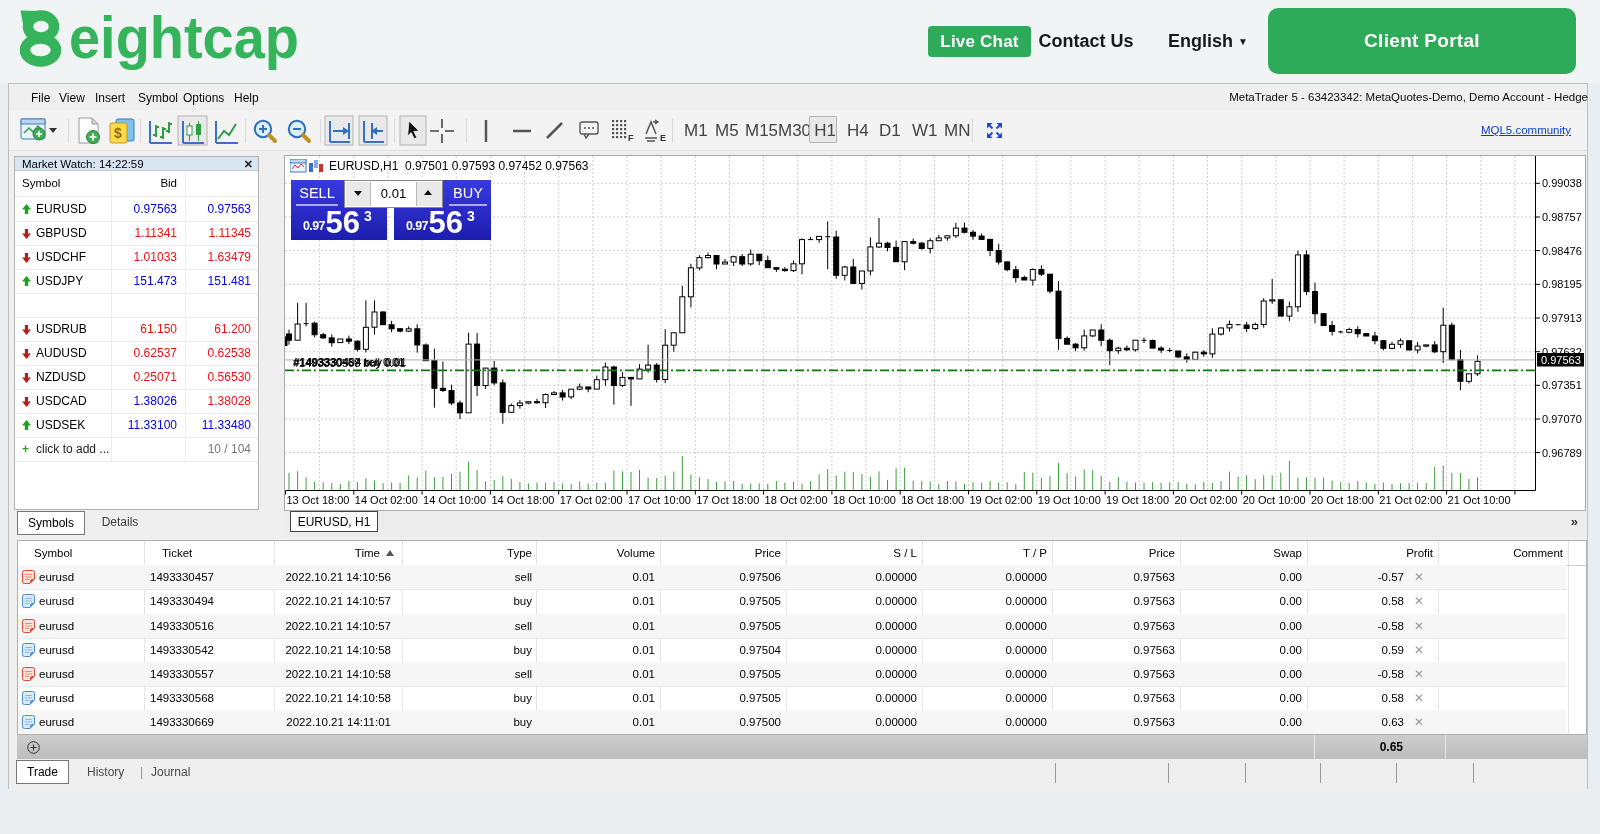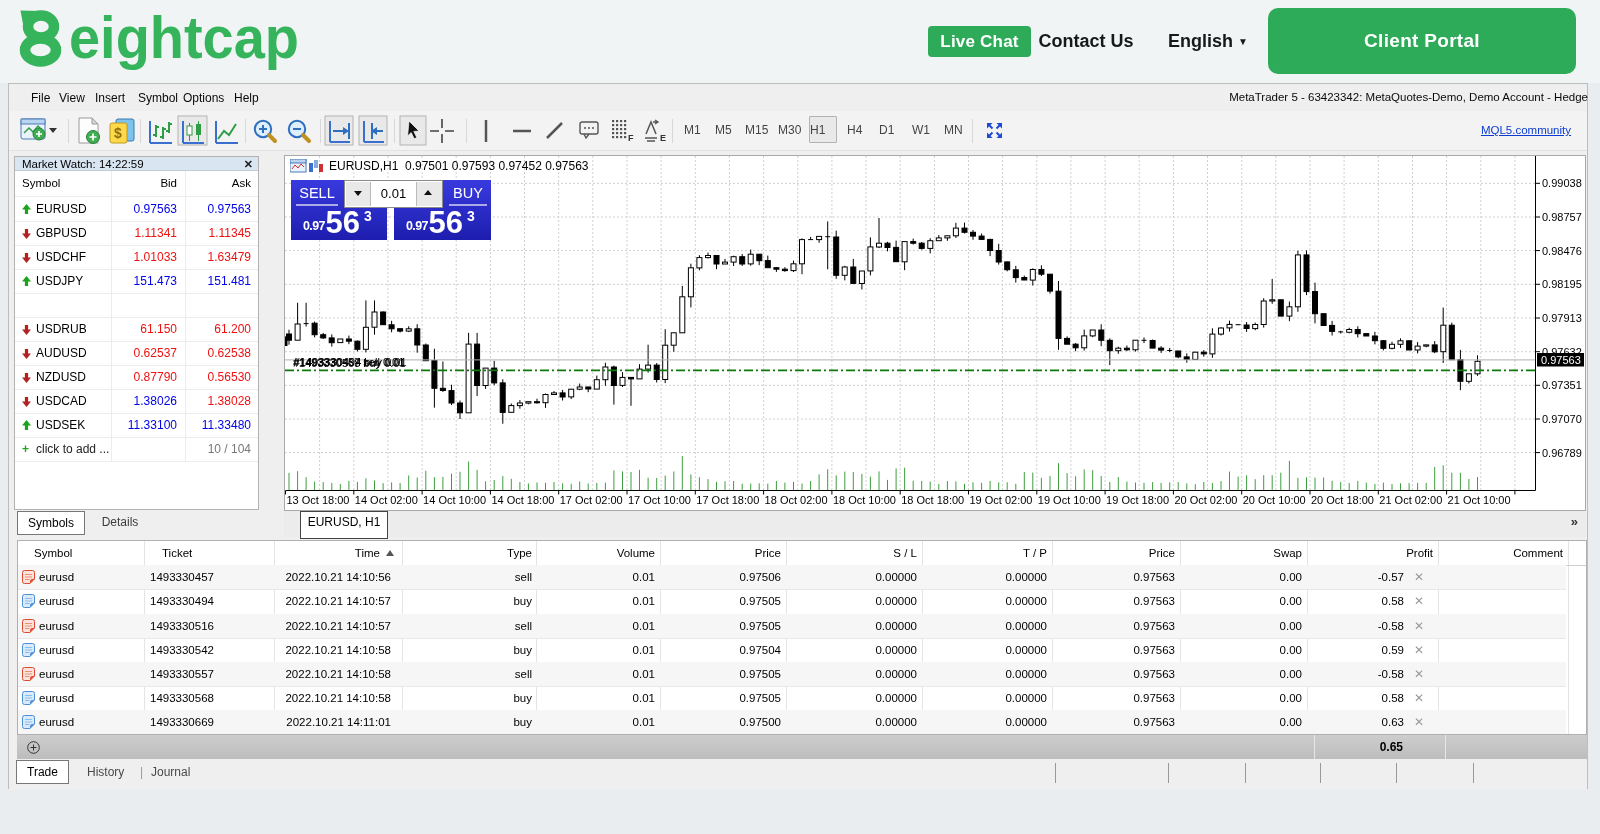--- a/index.html
+++ b/index.html
@@ -10,39 +10,39 @@
 #livechat{left:928px;top:26px;width:103px;height:31px;border-radius:4px;font-size:17px;font-weight:bold;line-height:31px;letter-spacing:.2px}
 #contact{left:1038px;top:26px;width:96px;height:31px;line-height:31px;font-size:18px;font-weight:bold;color:#17181a;text-align:center}
 #lang{left:1168px;top:26px;height:31px;line-height:31px;font-size:18px;font-weight:bold;color:#17181a}
 #portal{left:1268px;top:8px;width:308px;height:66px;border-radius:10px;font-size:19px;font-weight:bold;line-height:66px;letter-spacing:.3px}
 #term{left:8px;top:83px;width:1580px;height:706px;background:#efefef;border:1px solid #bdbdbd}
 #menubar{left:8px;top:0;width:1578px;height:27px;font-size:12px;color:#0a0a0a}
 .mi{position:absolute;top:7px}
 #menuright{position:absolute;right:7px;top:7px;font-size:11.5px;color:#0a0a0a}
 #toolbar{left:0;top:27px;width:1578px;height:40px;background:#f3f3f3;border-bottom:1px solid #e2e2e2}
 #mql{position:absolute;right:16px;top:13px;font-size:11.5px;color:#0b3bd2;text-decoration:underline}
-.tfb{position:absolute;top:9px;font-size:12px;color:#444;text-align:left}
+.tfb{position:absolute;top:9px;font-size:17px;color:#444;text-align:right}
 #mw{left:5px;top:72px;width:245px;height:354px;background:#fff;border:1px solid #b2b2b2;font-size:12px}
 #mwtitle{left:0;top:0;width:243px;height:14px;background:#d9e6f2;border-bottom:1px solid #c0cdd8;font-size:11.5px;line-height:14px;padding-left:7px;color:#000}
 #mwx{position:absolute;right:5px;top:0px;font-size:11px;color:#222;font-weight:bold}
 .mwhdr{font-size:11.5px;color:#000}
 .mwrow{position:absolute;width:243px;height:24px}
 .mwsep{position:absolute;width:243px;height:1px;background:#ececec}
 .mwv1{position:absolute;left:3px;width:159px;text-align:right;top:0;line-height:24px}
 .mwv2{position:absolute;left:3px;width:233px;text-align:right;top:0;line-height:24px}
 .sym{position:absolute;left:21px;top:0;line-height:24px;color:#000}
 .up{color:#0000e8}.dn{color:#ee1111}
 #chartwin{left:275px;top:71px;width:1302px;height:356px;background:#fff;border:1px solid #a9a9a9}
 #ocp{left:6px;top:24px;width:200px;height:60px;font-family:"Liberation Sans",sans-serif}
 .bluebx{position:absolute;background:linear-gradient(#383adf,#1d1eae)}
 .octxt{position:absolute;color:#fff}
 #ohlc{left:44px;top:3px;font-size:12px;color:#000}
 .tab{background:#fff;border:1px solid #444;font-size:12px;color:#000;text-align:center}
 #charttabs{left:275px;top:427px;width:1302px;height:26px;background:#ececec}
-#ctab{position:absolute;left:16px;top:0px;width:88px;height:28px;line-height:20px}
+#ctab{position:absolute;left:6px;top:0px;width:88px;height:21px;line-height:20px}
 #cmore{position:absolute;right:8px;top:3px;font-size:13px;color:#333;font-weight:bold}
 #mwtabs{left:0px;top:427px;width:275px;height:26px;background:#efefef}
 #symtab{position:absolute;left:8px;top:0px;width:68px;height:24px;line-height:22px}
 #dettab{position:absolute;left:87px;top:0px;width:48px;height:24px;line-height:22px;font-size:12px;color:#3c3c3c;text-align:center}
 #tbox{left:8px;top:456px;width:1570px;height:194.5px;background:#fff;border:1px solid #b0b0b0;font-size:11.5px;color:#000}
 .col{position:absolute;top:0;width:1px;background:#e4e4e4}
 .trow{position:absolute;left:0;width:1548px;height:24px}
 .tsep{position:absolute;left:0;width:1548px;height:1px;background:#e8e8e8}
 .tc{position:absolute;top:0;line-height:24px}
 .tr{text-align:right}
@@ -211,21 +211,20 @@
 <span class="tfb" style="left:838px;width:18px;line-height:21px">H4</span>
 <span class="tfb" style="left:870px;width:18px;line-height:21px">D1</span>
 <span class="tfb" style="left:903px;width:18px;line-height:21px">W1</span>
 <span class="tfb" style="left:935px;width:20px;line-height:21px">MN</span>
 <span id="mql">MQL5.community</span>
 </div>
 <div class="abs" id="mw">
 <div class="abs" id="mwtitle">Market Watch: 14:22:59<span id="mwx">✕</span></div>
 <div class="abs mwhdr" style="left:7px;top:14px;line-height:25px">Symbol</div>
 <div class="abs mwhdr" style="left:3px;top:14px;width:159px;text-align:right;line-height:25px">Bid</div>
-<div class="abs mwhdr" style="left:3px;top:14px;width:233px;text-align:right;line-height:25px">Ask</div>
 <div class="abs" style="left:96px;top:14px;width:1px;height:290px;background:#ececec"></div>
 <div class="abs" style="left:170px;top:14px;width:1px;height:290px;background:#ececec"></div>
 <div class="abs mwsep" style="top:39px"></div>
 <div class="mwrow" style="top:40px">
 <svg width="9" height="11" viewBox="0 0 10 12" style="position:absolute;left:7px;top:7px">
             <path d="M5 0L10 6H6.8V11H3.2V6H0z" fill="#1ca21c"></path>
           </svg>
 <span class="sym">EURUSD</span>
 <span class="mwv1 up">0.97563</span>
 <span class="mwv2 up">0.97563</span>
@@ -275,21 +274,21 @@
 <span class="sym">AUDUSD</span>
 <span class="mwv1 dn">0.62537</span>
 <span class="mwv2 dn">0.62538</span>
 </div>
 <div class="abs mwsep" style="top:208px"></div>
 <div class="mwrow" style="top:208px">
 <svg width="9" height="11" viewBox="0 0 10 12" style="position:absolute;left:7px;top:7px">
             <path d="M5 12L0 6h3.2V1h3.6v5H10z" fill="#b22222"></path>
           </svg>
 <span class="sym">NZDUSD</span>
-<span class="mwv1 dn">0.87790</span>
+<span class="mwv1 dn">0.25071</span>
 <span class="mwv2 dn">0.56530</span>
 </div>
 <div class="abs mwsep" style="top:232px"></div>
 <div class="mwrow" style="top:232px">
 <svg width="9" height="11" viewBox="0 0 10 12" style="position:absolute;left:7px;top:7px">
             <path d="M5 12L0 6h3.2V1h3.6v5H10z" fill="#b22222"></path>
           </svg>
 <span class="sym">USDCAD</span>
 <span class="mwv1 up">1.38026</span>
 <span class="mwv2 dn">1.38028</span>

